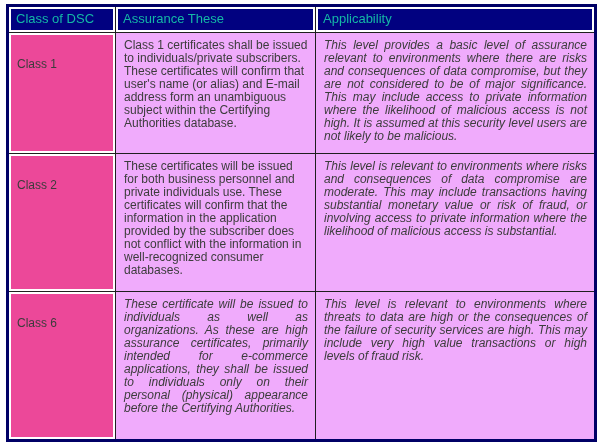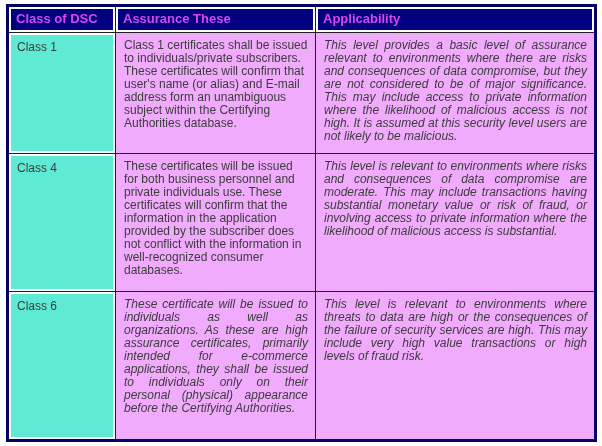--- a/index.html
+++ b/index.html
@@ -26,34 +26,34 @@
   table.dsc-table th,
   table.dsc-table td {
     border: 1px solid #1f1f1f;
     vertical-align: top;
     box-sizing: border-box;
     overflow: hidden;
   }
   th.hdr {
     background: #010180;
     box-shadow: inset 0 0 0 2px #ffffff;
-    color: #d946ef;
+    color: #14b8a6;
     font-size: 13px;
-    font-weight: bold;
+    font-weight: normal;
     text-align: left;
     vertical-align: middle;
     padding: 4px 6px 4px 7px;
     height: 27px;
   }
   td.class-cell {
-    background: #5eead4;
+    background: #ec4899;
     box-shadow: inset 0 0 0 2px #ffffff;
     color: #3c3c3c;
     font-size: 12px;
-    padding: 7px 6px 6px 8px;
+    padding: 24px 6px 6px 8px;
   }
   td.body-cell {
     color: #3c3c3c;
     font-size: 12px;
     line-height: 13px;
     padding: 6px 7px 6px 8px;
     background: #f0abfc;
   }
   td.body-cell .txt { display: block; }
   .align-left    { text-align: left; }
@@ -92,21 +92,21 @@
         </td>
         <td class="body-cell">
           <span class="txt align-left">Class 1 certificates shall be issued to individuals/private subscribers. These certificates will confirm that user's name (or alias) and E-mail address form an unambiguous subject within the Certifying Authorities database.</span>
         </td>
         <td class="body-cell">
           <span class="txt align-justify">This level provides a basic level of assurance relevant to environments where there are risks and consequences of data compromise, but they are not considered to be of major significance. This may include access to private information where the likelihood of malicious access is not high. It is assumed at this security level users are not likely to be malicious.</span>
         </td>
       </tr>
       <tr class="row-2">
         <td class="class-cell">
-          <span>Class 4</span>
+          <span>Class 2</span>
         </td>
         <td class="body-cell">
           <span class="txt align-left">These certificates will be issued for both business personnel and private individuals use. These certificates will confirm that the information in the application provided by the subscriber does not conflict with the information in well-recognized consumer databases.</span>
         </td>
         <td class="body-cell">
           <span class="txt align-justify">This level is relevant to environments where risks and consequences of data compromise are moderate. This may include transactions having substantial monetary value or risk of fraud, or involving access to private information where the likelihood of malicious access is substantial.</span>
         </td>
       </tr>
       <tr class="row-3">
         <td class="class-cell">

